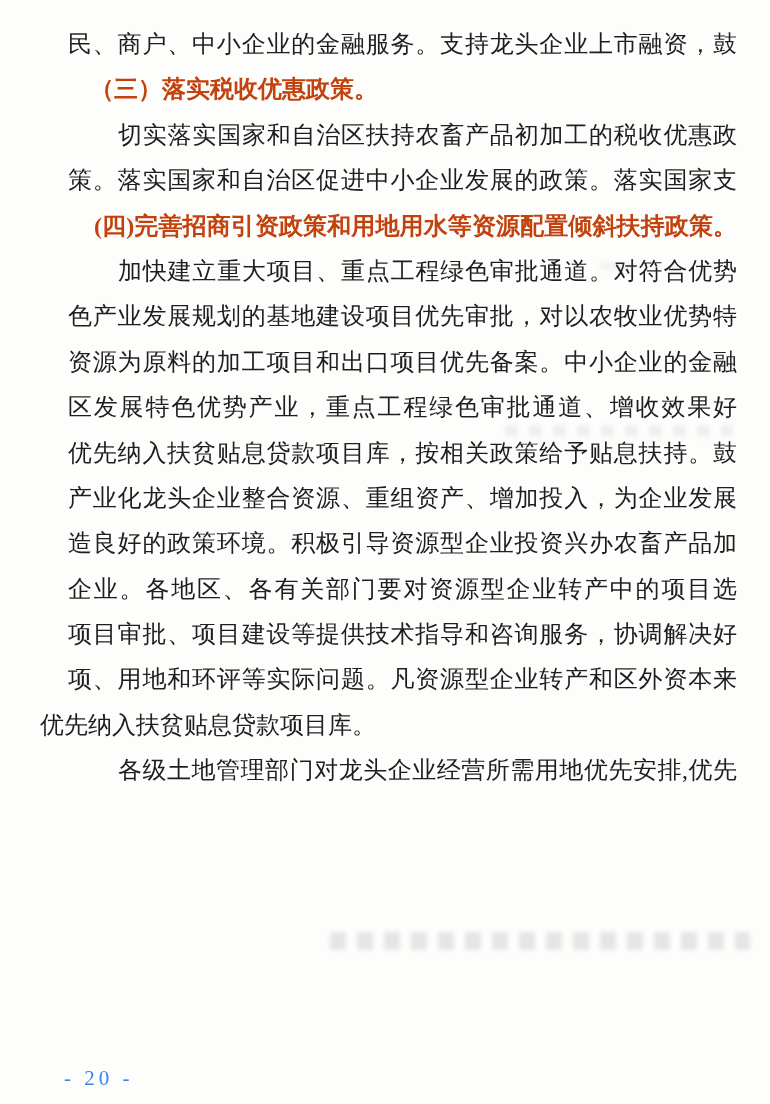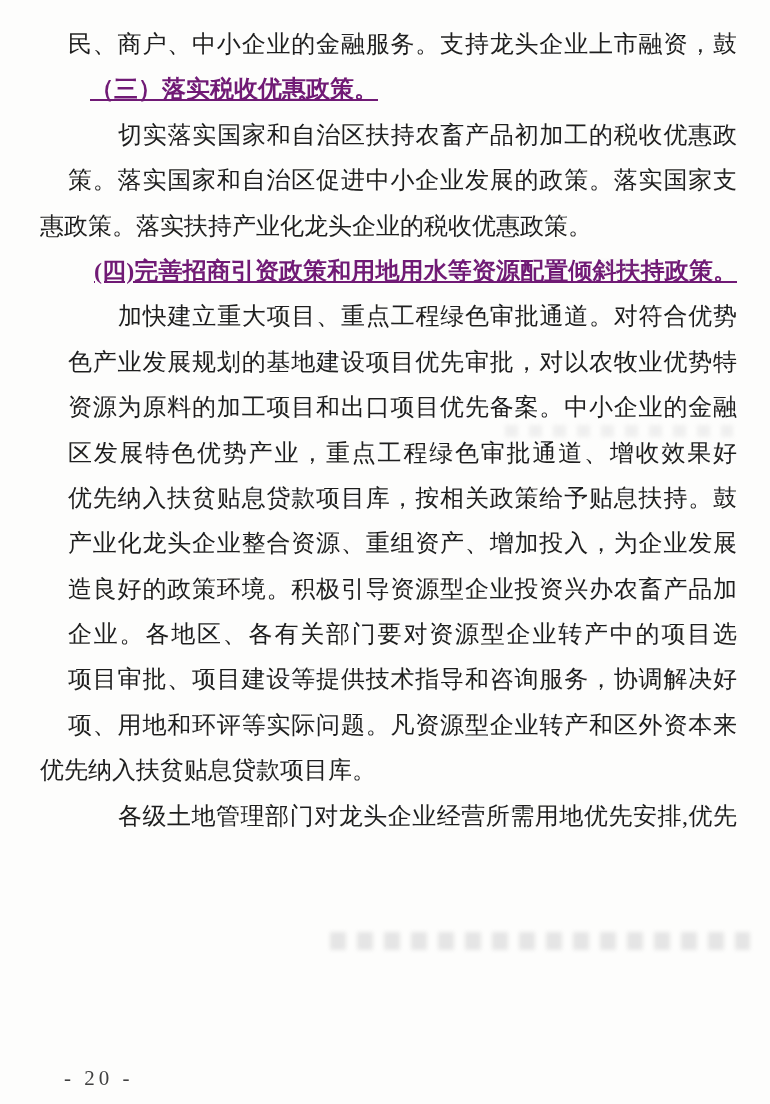--- a/index.html
+++ b/index.html
@@ -28,30 +28,29 @@
     overflow: hidden;
   }
   .line.fill {
     text-align: justify;
     text-align-last: justify;
     margin-left: 28px;
     -moz-text-align-last: justify;
   }
   .line.bold {
     font-weight: 700;
-    color: #701a75;
-    text-decoration: underline;
+    color: #c2410c;
   }
   .indent-1 { text-indent: 26px; }
   .indent-2 { text-indent: 50px; }
   .footer {
     position: absolute;
     left: 64px; top: 1066px;
     font-size: 21px;
-    color: #404040;
+    color: #3b82f6;
     letter-spacing: 4px;
   }
   
   .artifact {
     position: absolute;
     filter: blur(2px);
     opacity: 0.55;
     pointer-events: none;
   }
   .artifact-1 {
@@ -72,21 +71,20 @@
 </head>
 <body>
 
 <div class="page">
 
   <div class="doc-body">
       <div class="line fill">民、商户、中小企业的金融服务。支持龙头企业上市融资，鼓励</div>
       <div class="line bold indent-2">（三）落实税收优惠政策。</div>
       <div class="line fill indent-2">切实落实国家和自治区扶持农畜产品初加工的税收优惠政</div>
       <div class="line fill">策。落实国家和自治区促进中小企业发展的政策。落实国家支持</div>
-      <div class="line">惠政策。落实扶持产业化龙头企业的税收优惠政策。</div>
       <div class="line fill bold indent-1">(四)完善招商引资政策和用地用水等资源配置倾斜扶持政策。</div>
       <div class="line fill indent-2">加快建立重大项目、重点工程绿色审批通道。对符合优势特</div>
       <div class="line fill">色产业发展规划的基地建设项目优先审批，对以农牧业优势特色</div>
       <div class="line fill">资源为原料的加工项目和出口项目优先备案。中小企业的金融服务</div>
       <div class="line fill">区发展特色优势产业，重点工程绿色审批通道、增收效果好的，</div>
       <div class="line fill">优先纳入扶贫贴息贷款项目库，按相关政策给予贴息扶持。鼓励</div>
       <div class="line fill">产业化龙头企业整合资源、重组资产、增加投入，为企业发展创</div>
       <div class="line fill">造良好的政策环境。积极引导资源型企业投资兴办农畜产品加工</div>
       <div class="line fill">企业。各地区、各有关部门要对资源型企业转产中的项目选择、</div>
       <div class="line fill">项目审批、项目建设等提供技术指导和咨询服务，协调解决好立</div>

